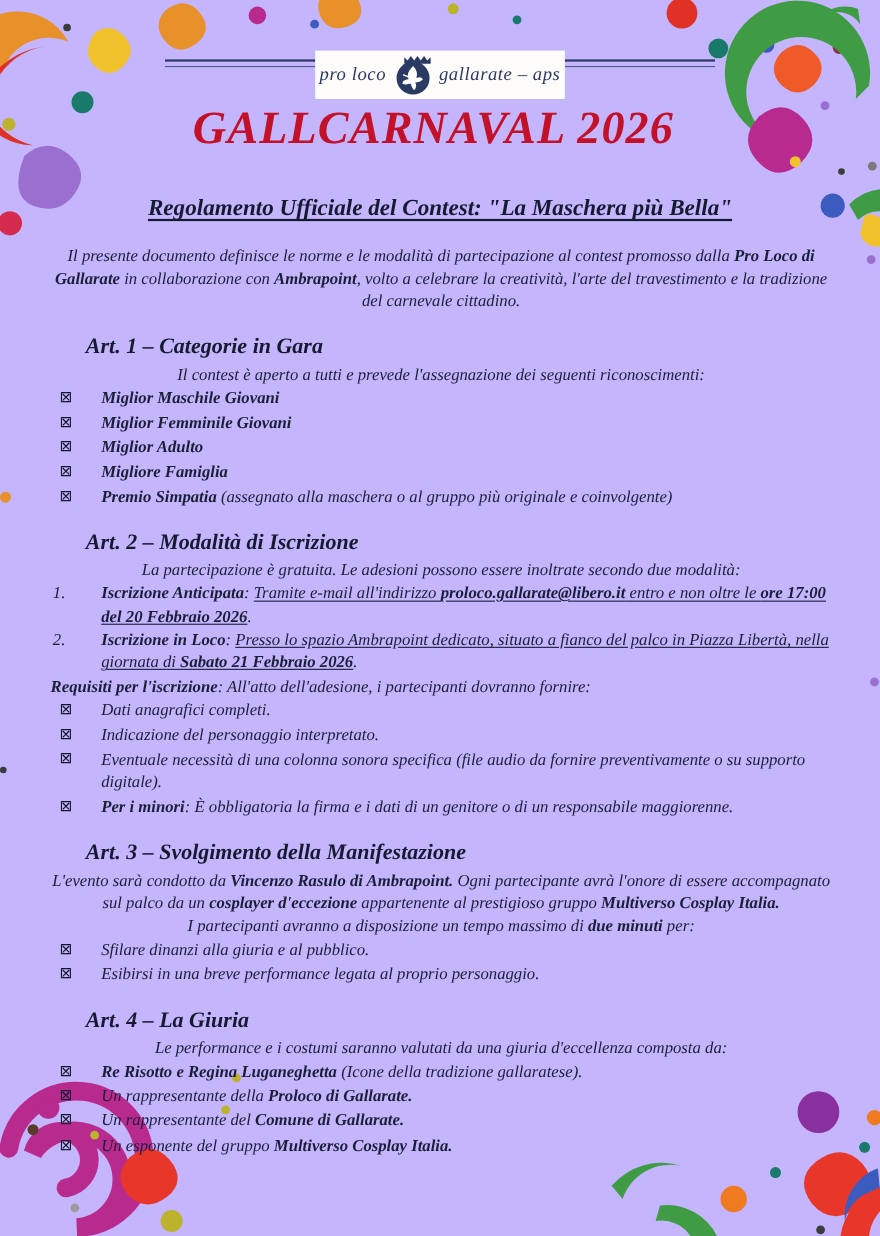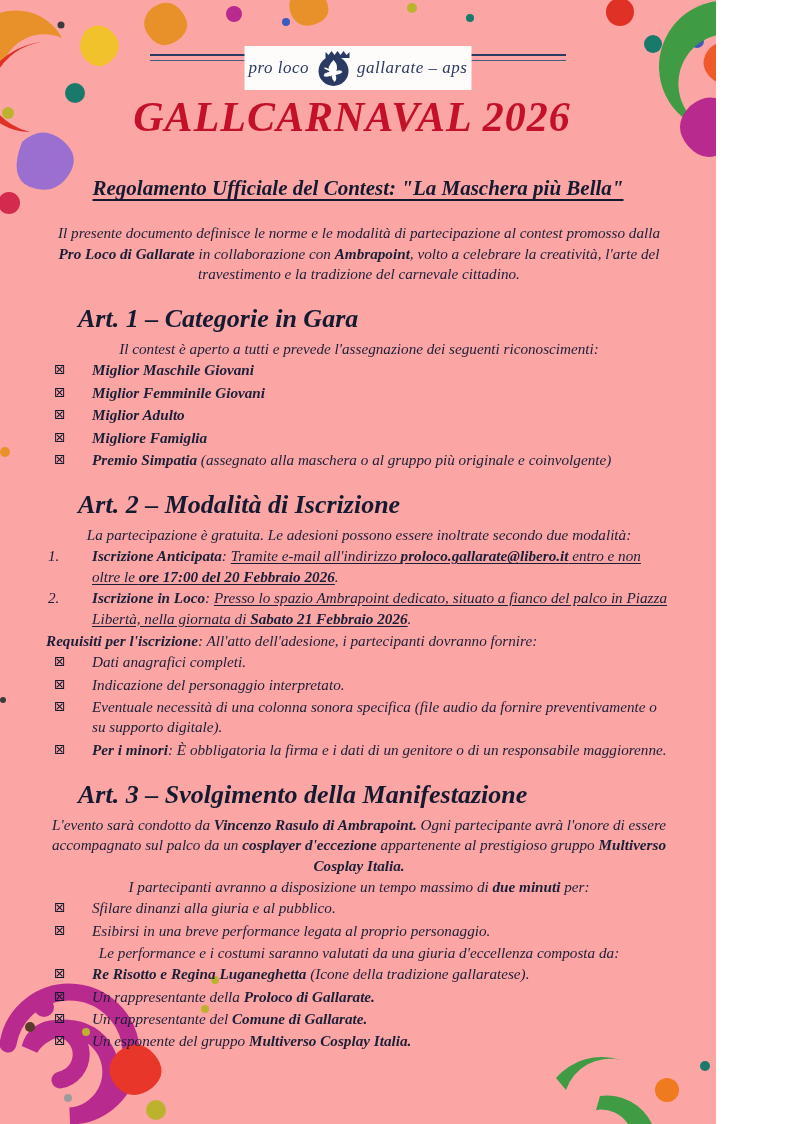--- a/index.html
+++ b/index.html
@@ -2,24 +2,24 @@
 <html><head>
 <meta charset="utf-8">
 <style>
   html, body {
     margin: 0;
     padding: 0;
     background: #ffffff;
   }
   #page {
     position: relative;
-    width: 716px;
+    width: 800px;
     height: 1124px;
     overflow: hidden;
-    background: #fca5a5;
+    background: #c4b5fd;
     font-family: "Liberation Serif", "DejaVu Serif", serif;
     color: #1a1f38;
   }
 
   
   #confetti {
     position: absolute;
     inset: 0;
     width: 800px;
     height: 1124px;
@@ -108,21 +108,21 @@
     line-height: 1.34;
   }
 
   .intro {
     margin-top: 22px;
     font-style: italic;
     text-align: center;
   }
 
   h2.art {
-    font-size: 26px;
+    font-size: 20px;
     font-style: italic;
     font-weight: bold;
     margin: 18px 0 2px 32px;
     color: #141a30;
   }
 
   p.lead {
     font-style: italic;
     margin: 0 0 1px 0;
     text-align: center;
@@ -313,20 +313,21 @@
       <p class="lead"><span>I partecipanti avranno a disposizione un tempo massimo di </span><b>due minuti</b><span> per:</span></p>
       <ul class="checklist">
         <li>
           <span class="bullet">⊠</span><span>Sfilare dinanzi alla giuria e al pubblico.</span>
         </li>
         <li>
           <span class="bullet">⊠</span><span>Esibirsi in una breve performance legata al proprio personaggio.</span>
         </li>
       </ul>
 
+      <h2 class="art">Art. 4 – La Giuria</h2>
       <p class="lead">Le performance e i costumi saranno valutati da una giuria d'eccellenza composta da:</p>
       <ul class="checklist">
         <li>
           <span class="bullet">⊠</span><span></span><b>Re Risotto e Regina Luganeghetta</b><span class="nobold-note"> (Icone della tradizione gallaratese).</span>
         </li>
         <li>
           <span class="bullet">⊠</span><span>Un rappresentante della </span><b>Proloco di Gallarate.</b><span></span>
         </li>
         <li>
           <span class="bullet">⊠</span><span>Un rappresentante del </span><b>Comune di Gallarate.</b><span></span>

